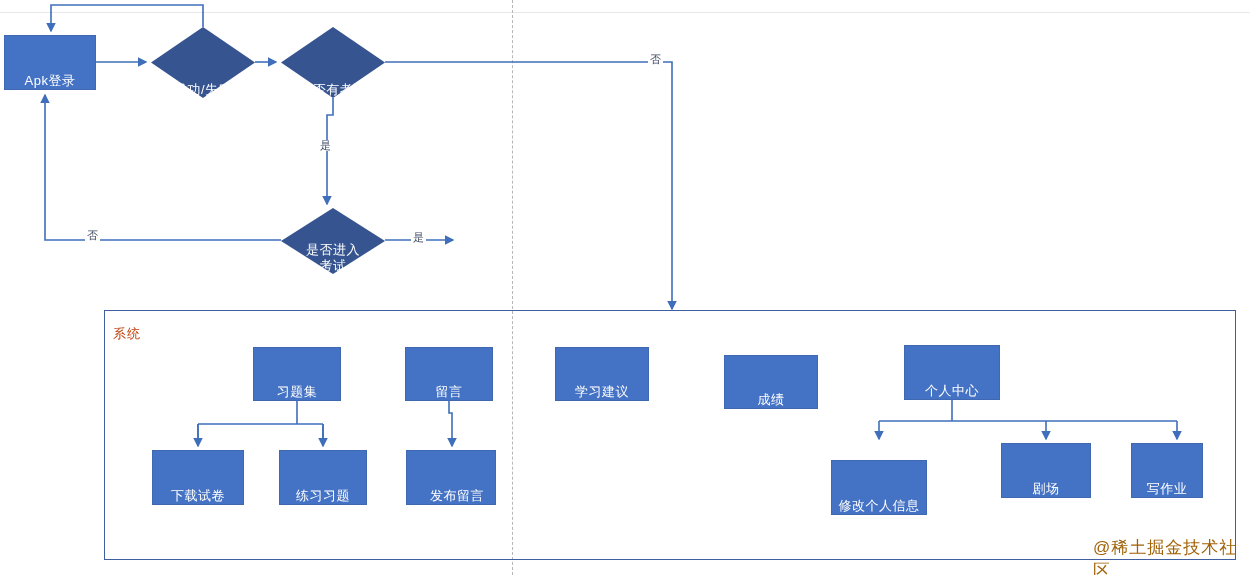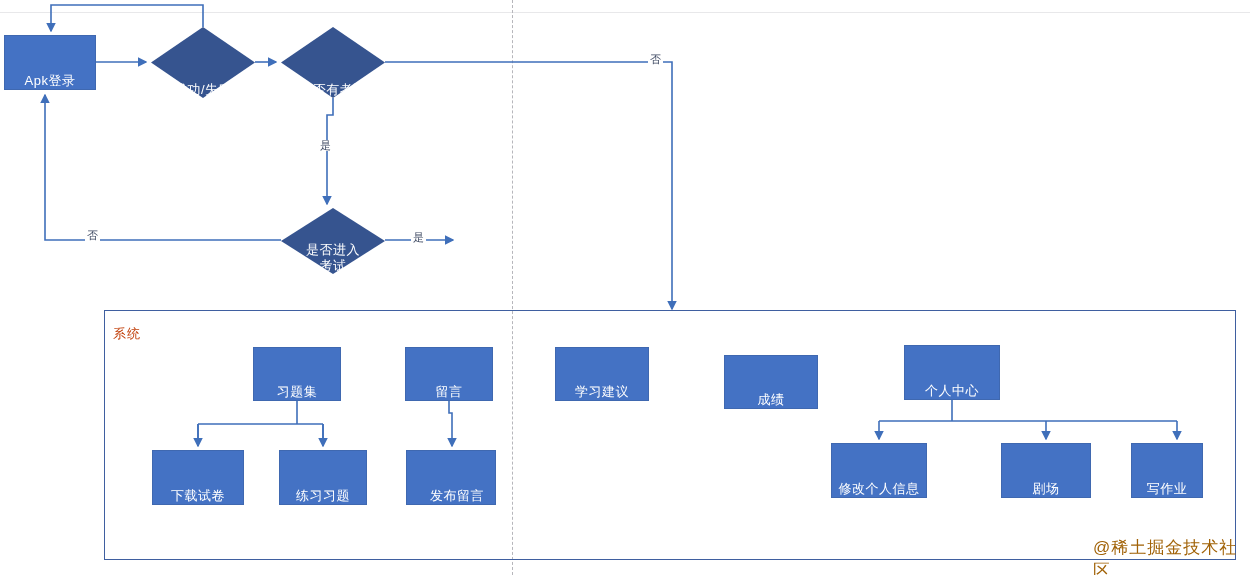--- a/index.html
+++ b/index.html
@@ -189,21 +189,21 @@
   </div>
 
   <div class="node box" style="left:279px; top:450px; width:88px; height:55px;">
     <span>练习习题</span>
   </div>
 
   <div class="node box" style="left:406px; top:450px; width:90px; height:55px;padding-left:12px;">
     <span>发布留言</span>
   </div>
 
-  <div class="node box" style="left:831px; top:443px; width:96px; height:55px;">
+  <div class="node box" style="left:831px; top:460px; width:96px; height:55px;">
     <span>修改个人信息</span>
   </div>
 
   <div class="node box" style="left:1001px; top:443px; width:90px; height:55px;">
     <span>剧场</span>
   </div>
 
   <div class="node box" style="left:1131px; top:443px; width:72px; height:55px;">
     <span>写作业</span>
   </div>

